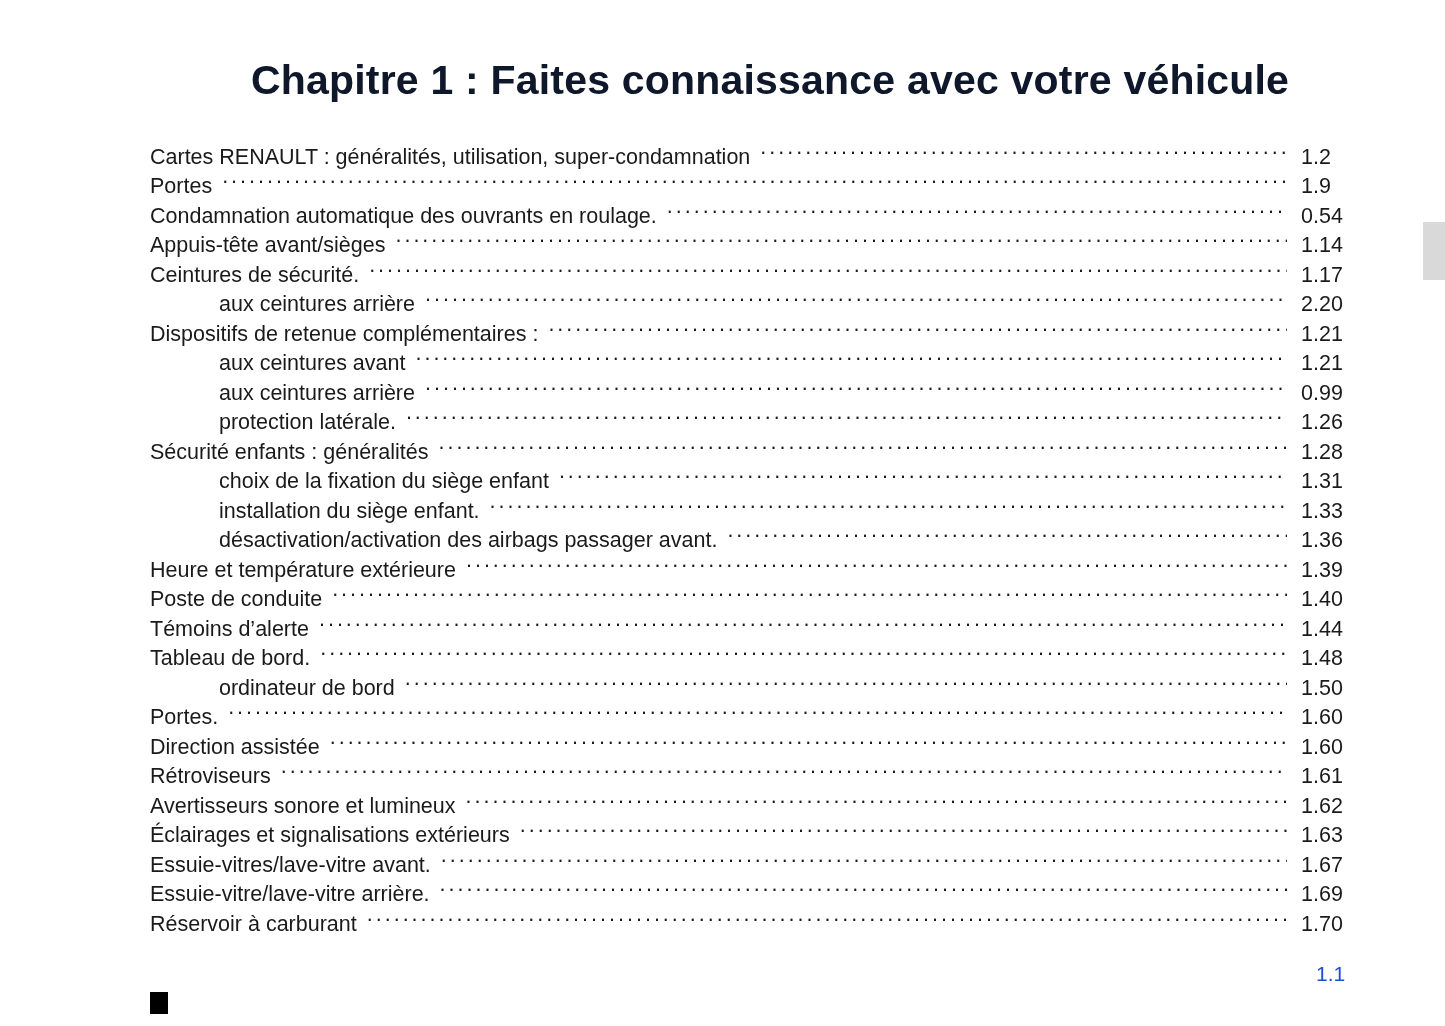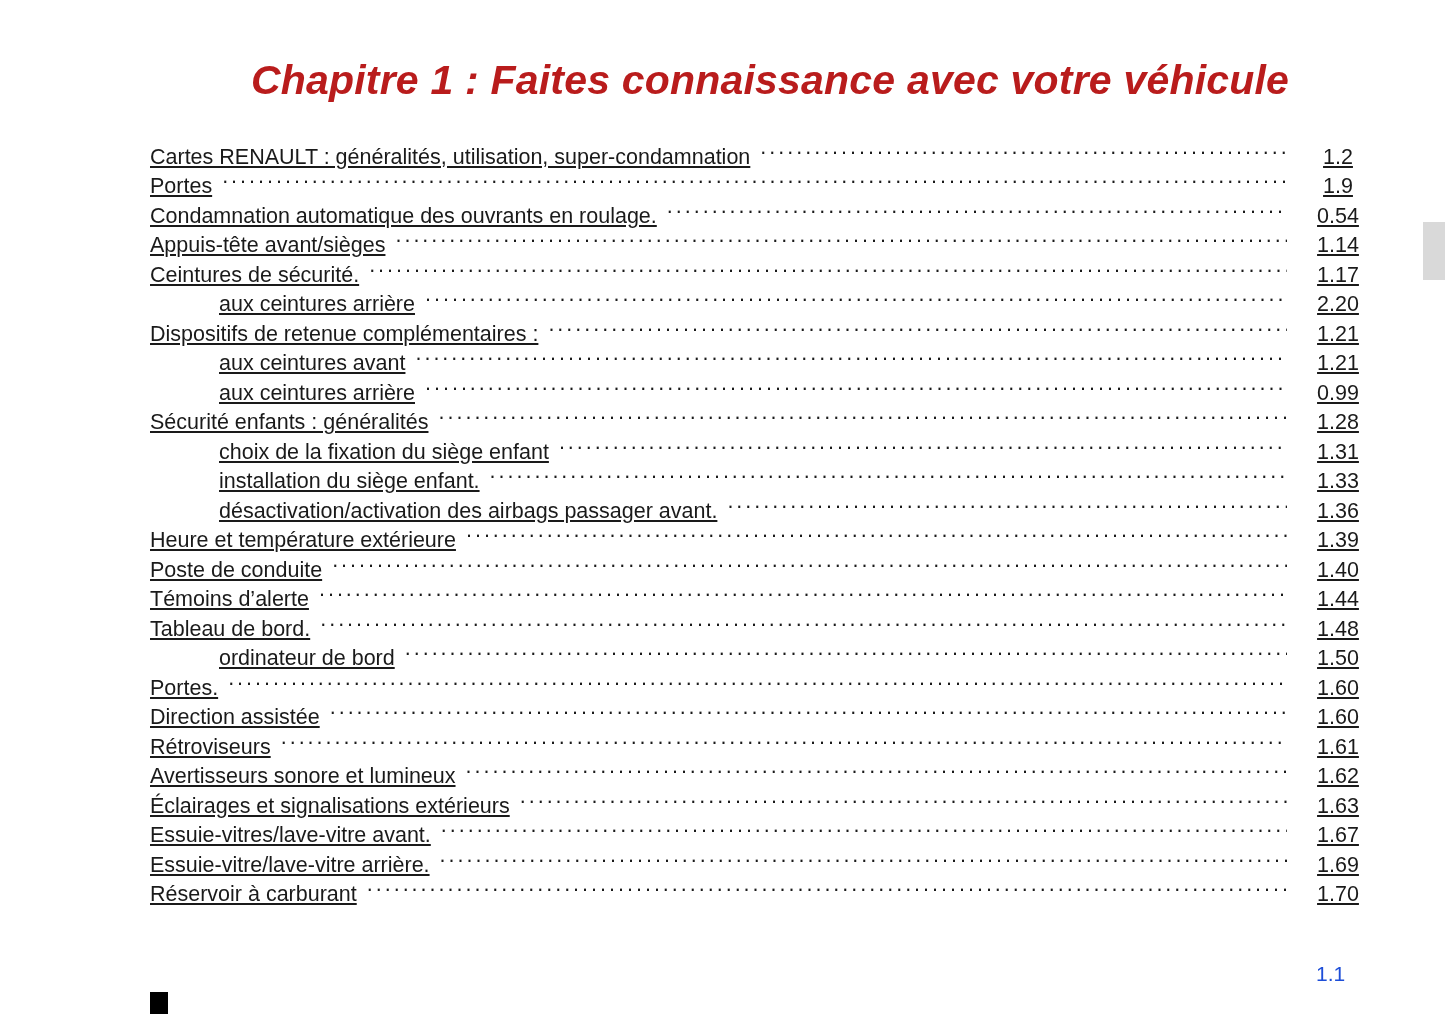--- a/index.html
+++ b/index.html
@@ -23,43 +23,41 @@
 
   
   .chapter-title {
     position: absolute;
     top: 30px;
     left: 150px;
     width: 1240px;
     text-align: center;
     font-size: 41px;
     font-weight: bold;
-    font-style: italic;
     letter-spacing: 0.2px;
-    color: #b91c1c;
+    color: #0f172a;
     white-space: nowrap;
   }
 
   
   .edge-tab {
     position: absolute;
     right: 0;
     top: 222px;
     width: 22px;
     height: 58px;
     background: #d9d9d9;
   }
 
   
   .toc {
     position: absolute;
     top: 142px;
     left: 150px;
     width: 1225px;
-    text-decoration: underline;
   }
 
   .toc-row {
     display: flex;
     align-items: baseline;
     font-size: 21.5px;
     line-height: 29px;
     color: #1a1a1a;
     white-space: nowrap;
   }
@@ -87,21 +85,21 @@
     bottom: 0.08em;
     font-size: 21.5px;
     letter-spacing: 3.0px;
     color: #1a1a1a;
     white-space: nowrap;
     overflow: hidden;
   }
 
   .toc-page {
     flex: 0 0 74px;
-    text-align: center;
+    text-align: left;
     padding-left: 10px;
   }
 
   
   .folio {
     position: absolute;
     left: 1316px;
     top: 962px;
     font-size: 21px;
     color: #1d4ed8;
@@ -165,20 +163,25 @@
       <div class="toc-row sub">
         <span class="toc-label">aux ceintures avant</span>
         <span class="toc-leader"></span>
         <span class="toc-page">1.21</span>
       </div>
       <div class="toc-row sub">
         <span class="toc-label">aux ceintures arrière</span>
         <span class="toc-leader"></span>
         <span class="toc-page">0.99</span>
       </div>
+      <div class="toc-row sub">
+        <span class="toc-label">protection latérale.</span>
+        <span class="toc-leader"></span>
+        <span class="toc-page">1.26</span>
+      </div>
       <div class="toc-row">
         <span class="toc-label">Sécurité enfants : généralités</span>
         <span class="toc-leader"></span>
         <span class="toc-page">1.28</span>
       </div>
       <div class="toc-row sub">
         <span class="toc-label">choix de la fixation du siège enfant</span>
         <span class="toc-leader"></span>
         <span class="toc-page">1.31</span>
       </div>

